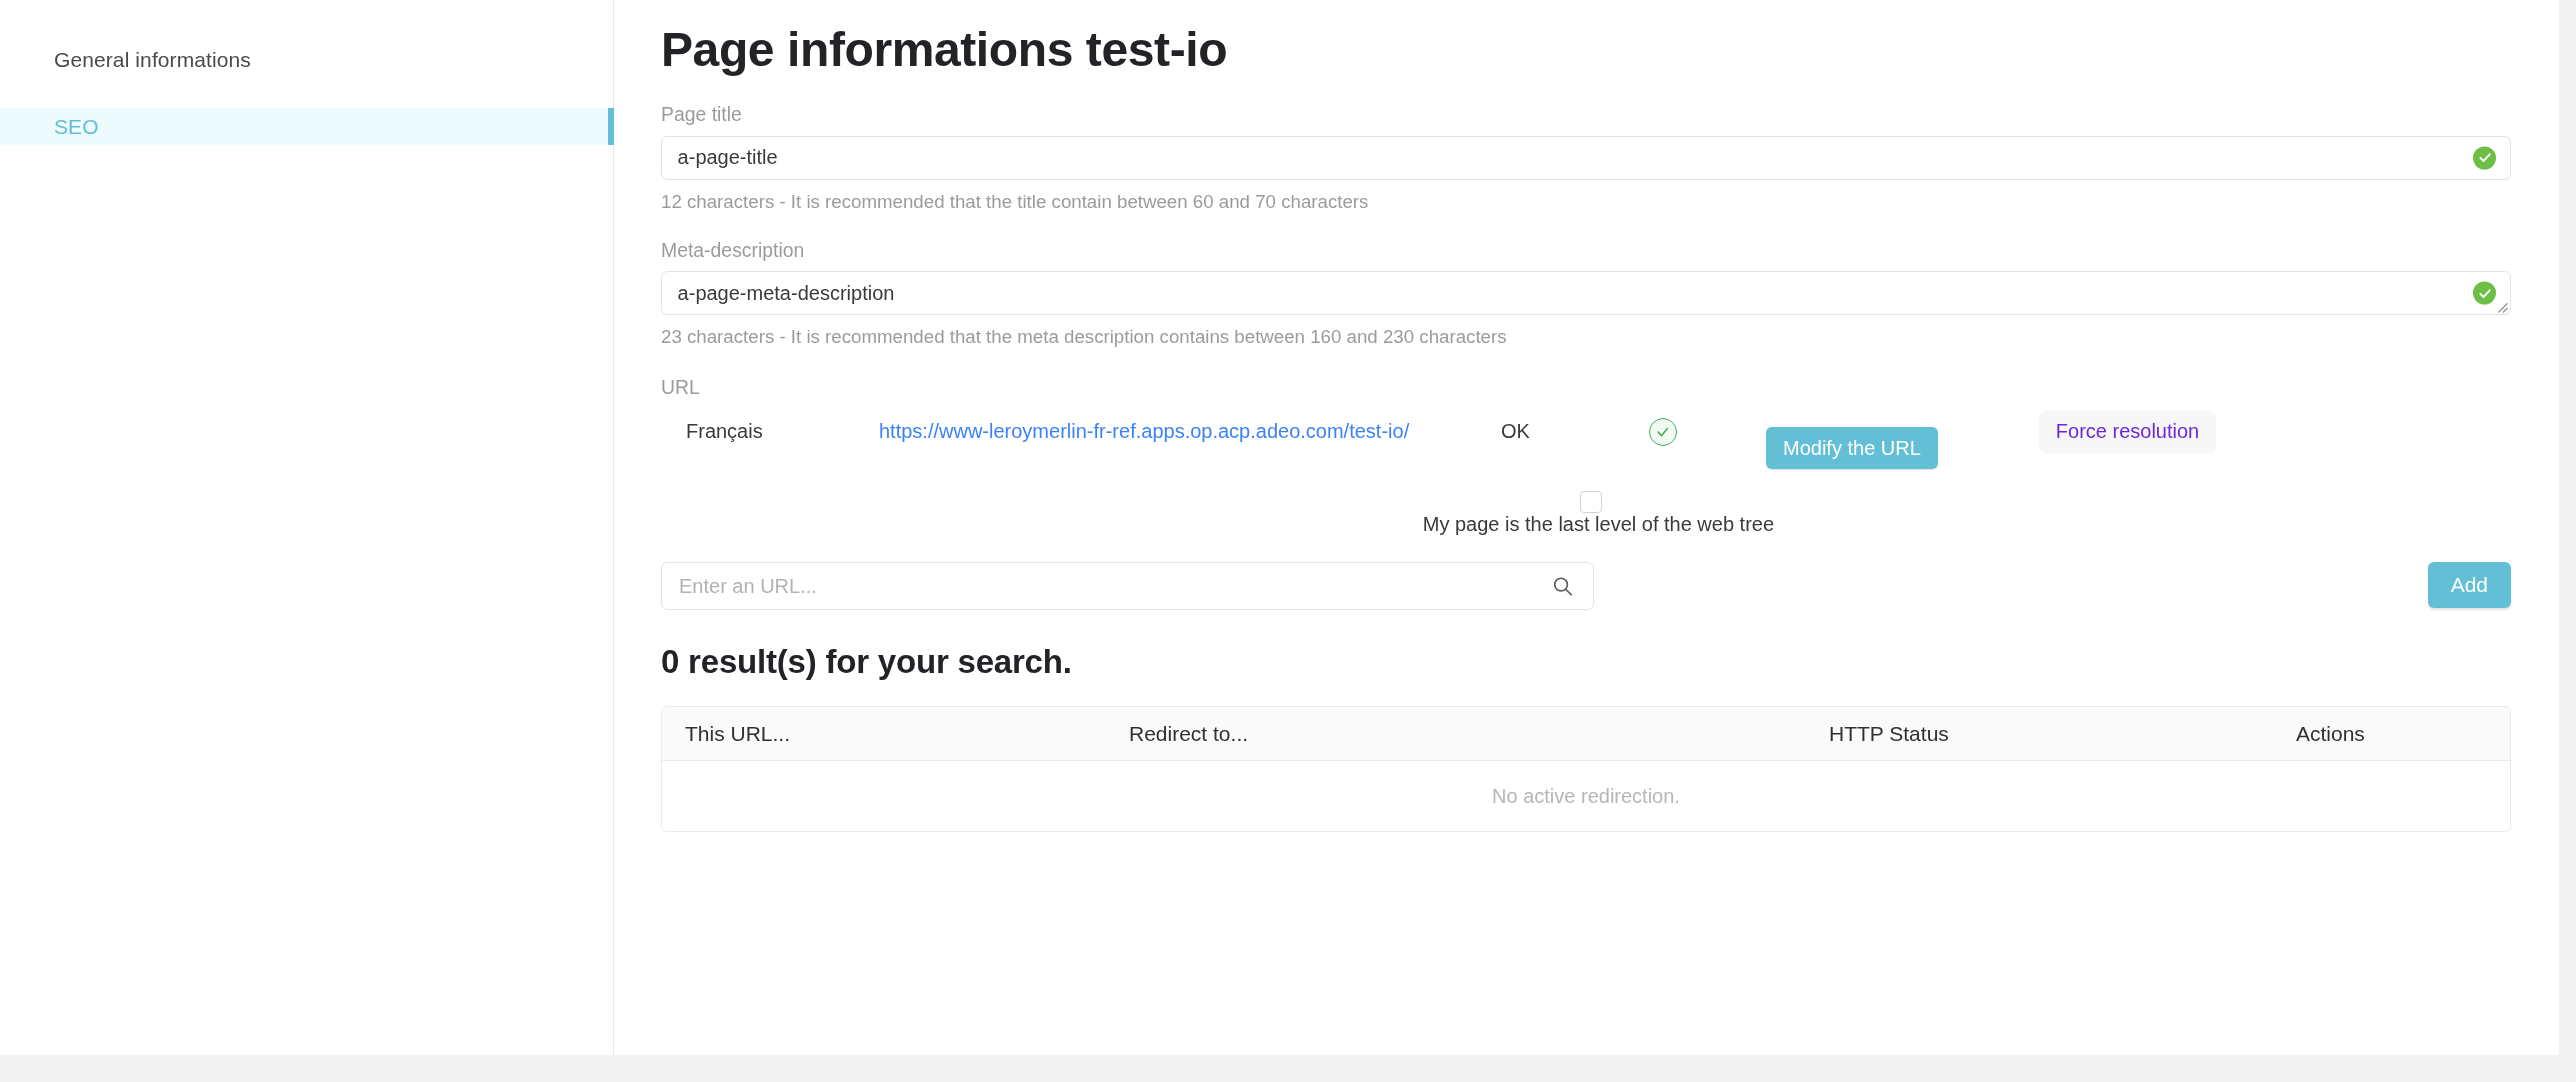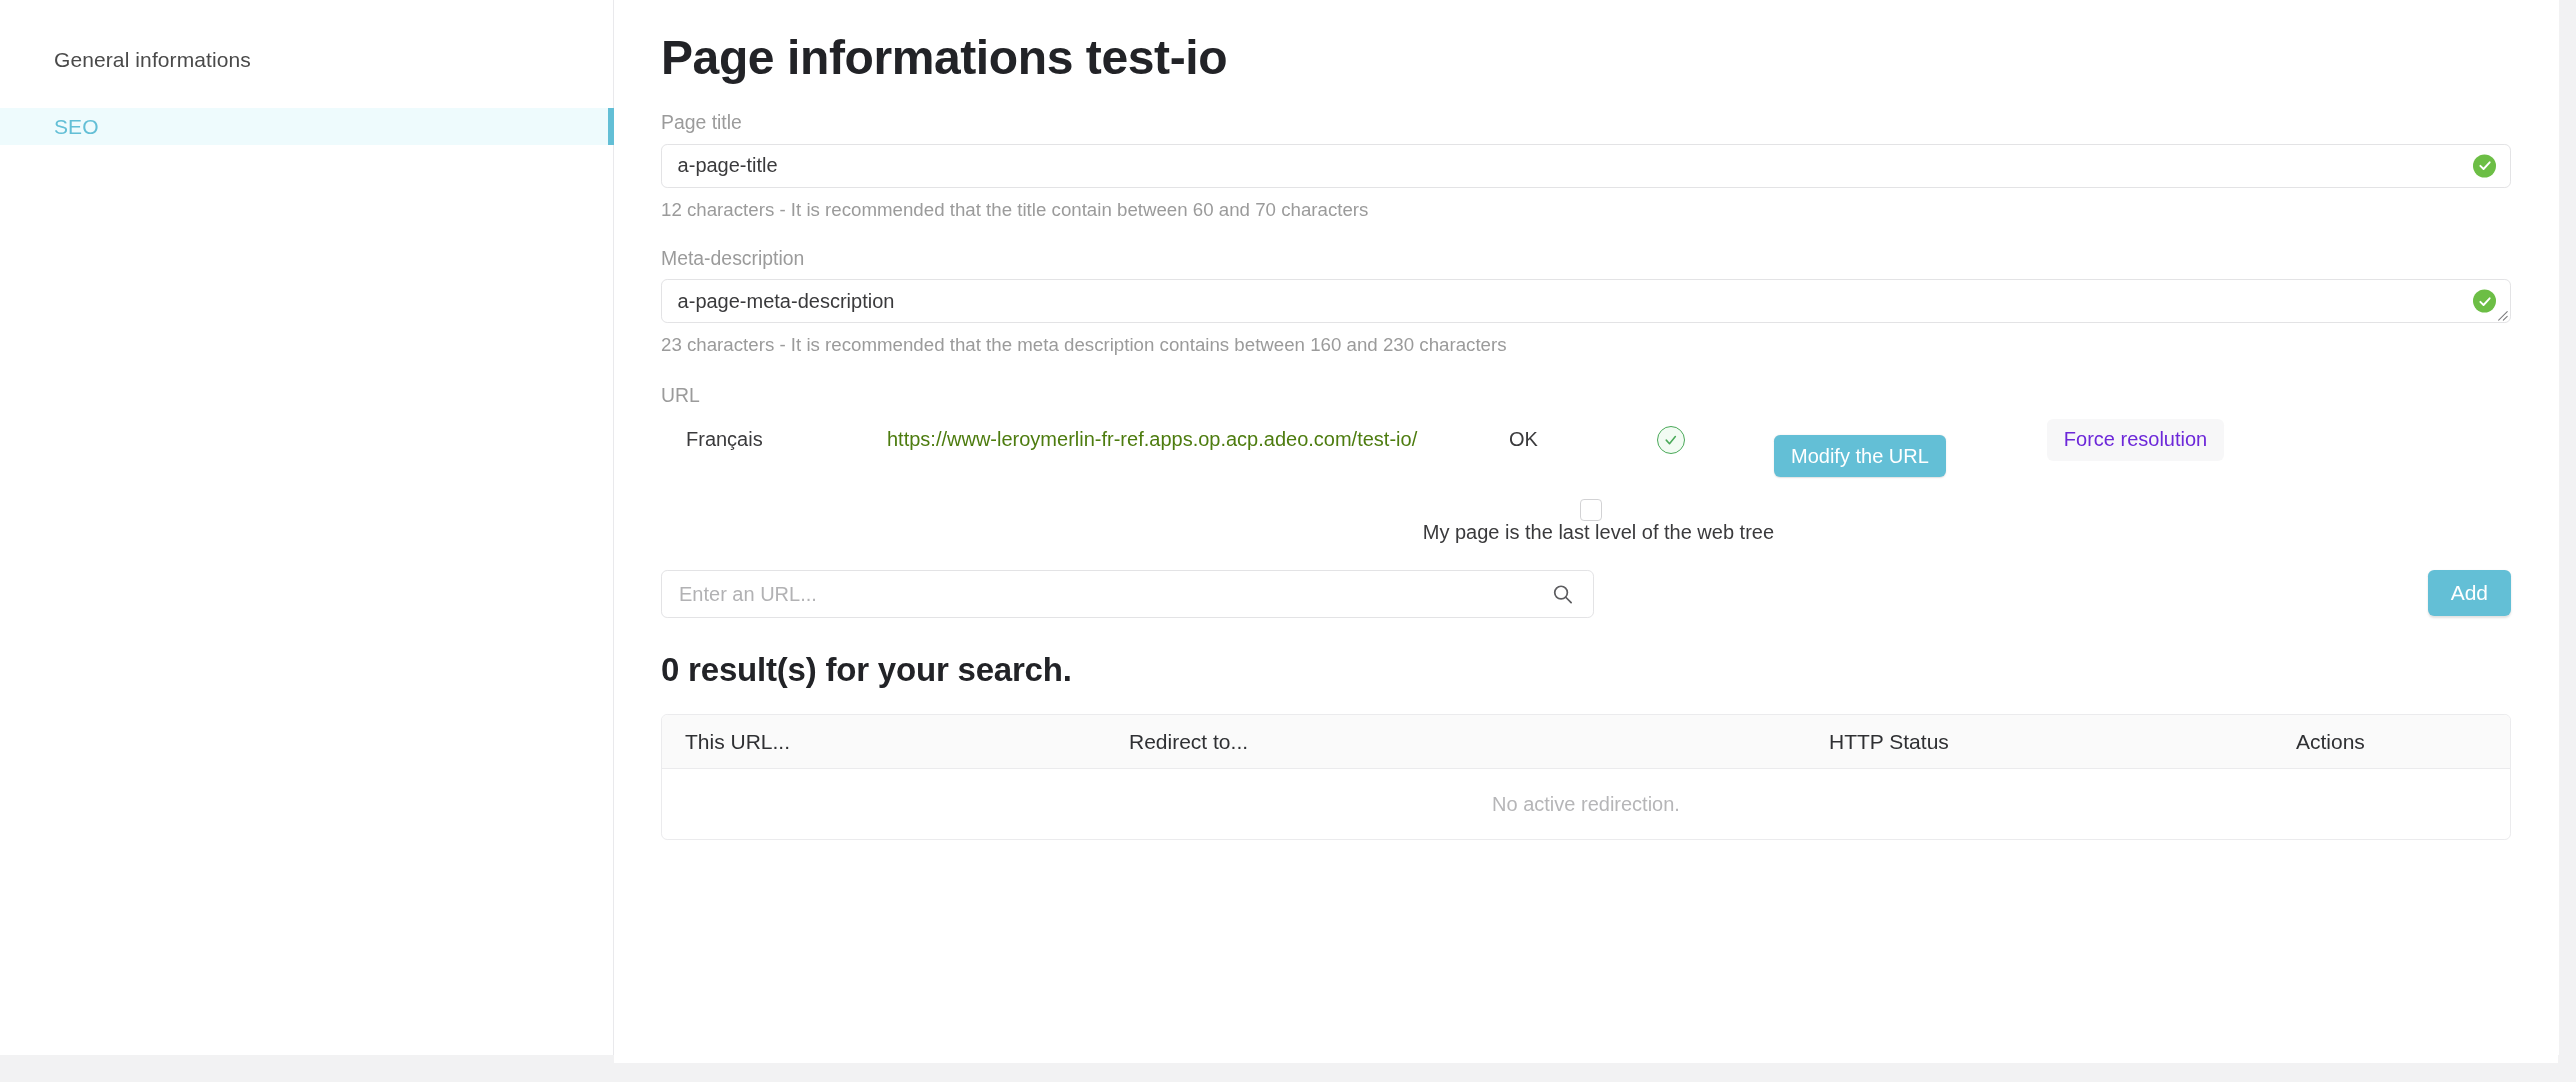--- a/index.html
+++ b/index.html
@@ -53,21 +53,21 @@
     content: "";
     position: absolute;
     right: -1.6px; top: 0;
     width: 6.2px; height: 100%;
     background: #63bfd6;
   }
 
   
   .main {
     position: absolute;
-    left: 614px; top: 8px;
+    left: 614px; top: 0;
     width: 1944px; height: 1055px;
     background: #ffffff;
     padding: 0 47px 0 47px;
   }
 
   .page-title {
     margin-top: 22px;
     font-family: "Liberation Sans Narrow", "Liberation Sans", sans-serif;
     font-size: 48px;
     font-weight: 700;
@@ -138,23 +138,22 @@
   }
   .url-lang {
     width: 218px;
     padding-left: 25px;
     font-size: 20px;
     color: #3a3a3c;
   }
   .url-value {
     width: 622px;
     font-size: 20px;
-    color: #4d7c0f;
+    color: #3b82f6;
     white-space: nowrap;
-    margin-left: 8px;
   }
   .url-status {
     width: 148px;
     font-size: 20px;
     color: #3a3a3c;
   }
   .url-check {
     width: 117px;
     display: flex;
     align-items: center;

